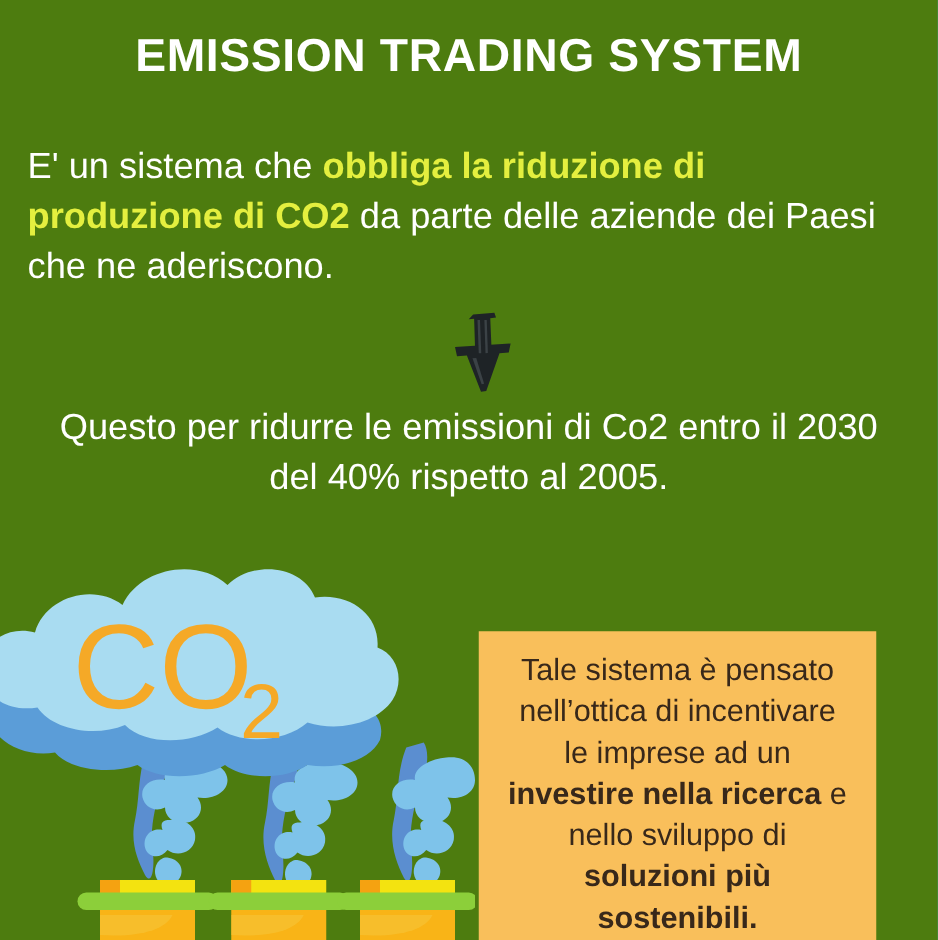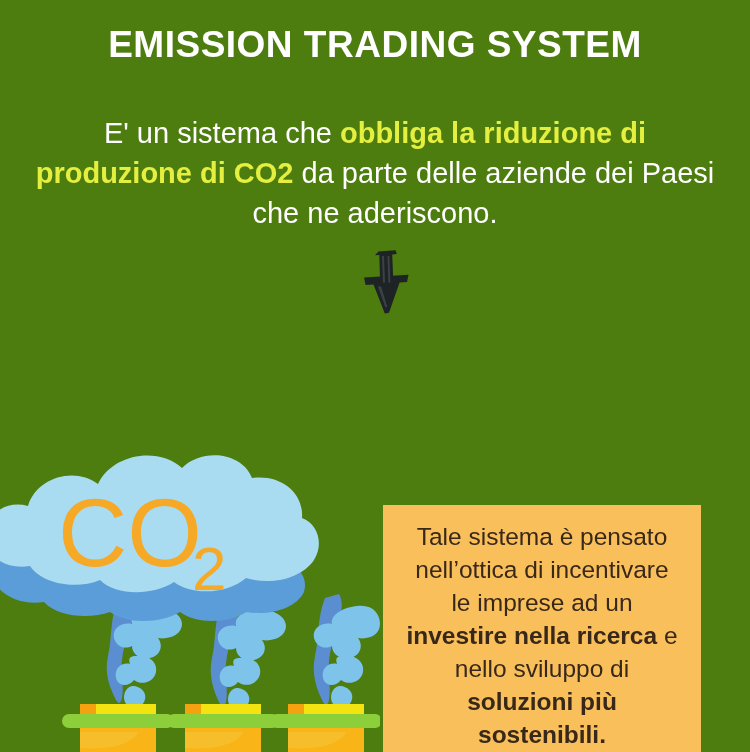--- a/index.html
+++ b/index.html
@@ -35,21 +35,20 @@
     font-weight: bold;
     letter-spacing: 0.5px;
     line-height: 1.15;
   }
 
   
   .para1 {
     position: absolute;
     left: 22px; top: 113px;
     width: 706px;
-    text-align: center;
     color: #ffffff;
     font-size: 29px;
     line-height: 40px;
     font-weight: 400;
   }
   .para1 .hl {
     color: #e4ef3f;
     font-weight: bold;
   }
 
@@ -124,20 +123,24 @@
 
         <path d="M13.0 28.5 L57.5 25.8 L56.0 33.0 L48.6 33.5 L38.0 63.8 L33.8 64.4 L22.5 35.4 L14.6 35.9 Z"></path>
 
         <path d="M31.0 7.0 L33.0 6.9 L34.0 33.5 L32.0 33.6 Z" fill="#3b4246"></path>
         <path d="M36.5 7.0 L38.4 6.9 L39.3 33.4 L37.4 33.5 Z" fill="#3b4246"></path>
         <path d="M27.0 37.5 L30.0 37.3 L36.3 58.0 L34.3 58.3 Z" fill="#3b4246"></path>
       </g>
     </svg>
   </div>
 
+  <div class="para2">
+    <span>Questo per ridurre le emissioni di Co2 entro il 2030</span><br>
+    <span>del 40% rispetto al 2005.</span>
+  </div>
 
   <div class="callout">
     <div class="callout-text">
       <span>Tale sistema è pensato nell’ottica di incentivare le imprese ad un </span><span class="b">investire nella ricerca</span><span> e nello sviluppo di </span><span class="b">soluzioni più sostenibili.</span>
     </div>
   </div>
 
   <div class="illustration">
     <svg width="380" height="304" viewBox="0 0 380 304" xmlns="http://www.w3.org/2000/svg">
 

